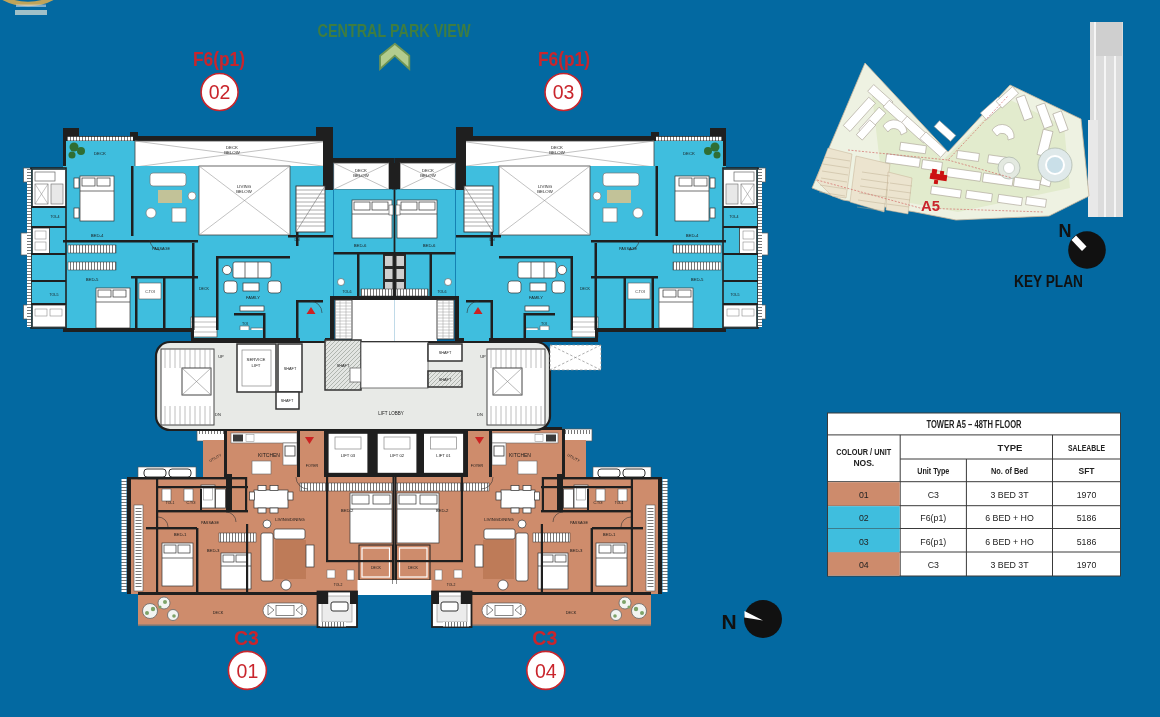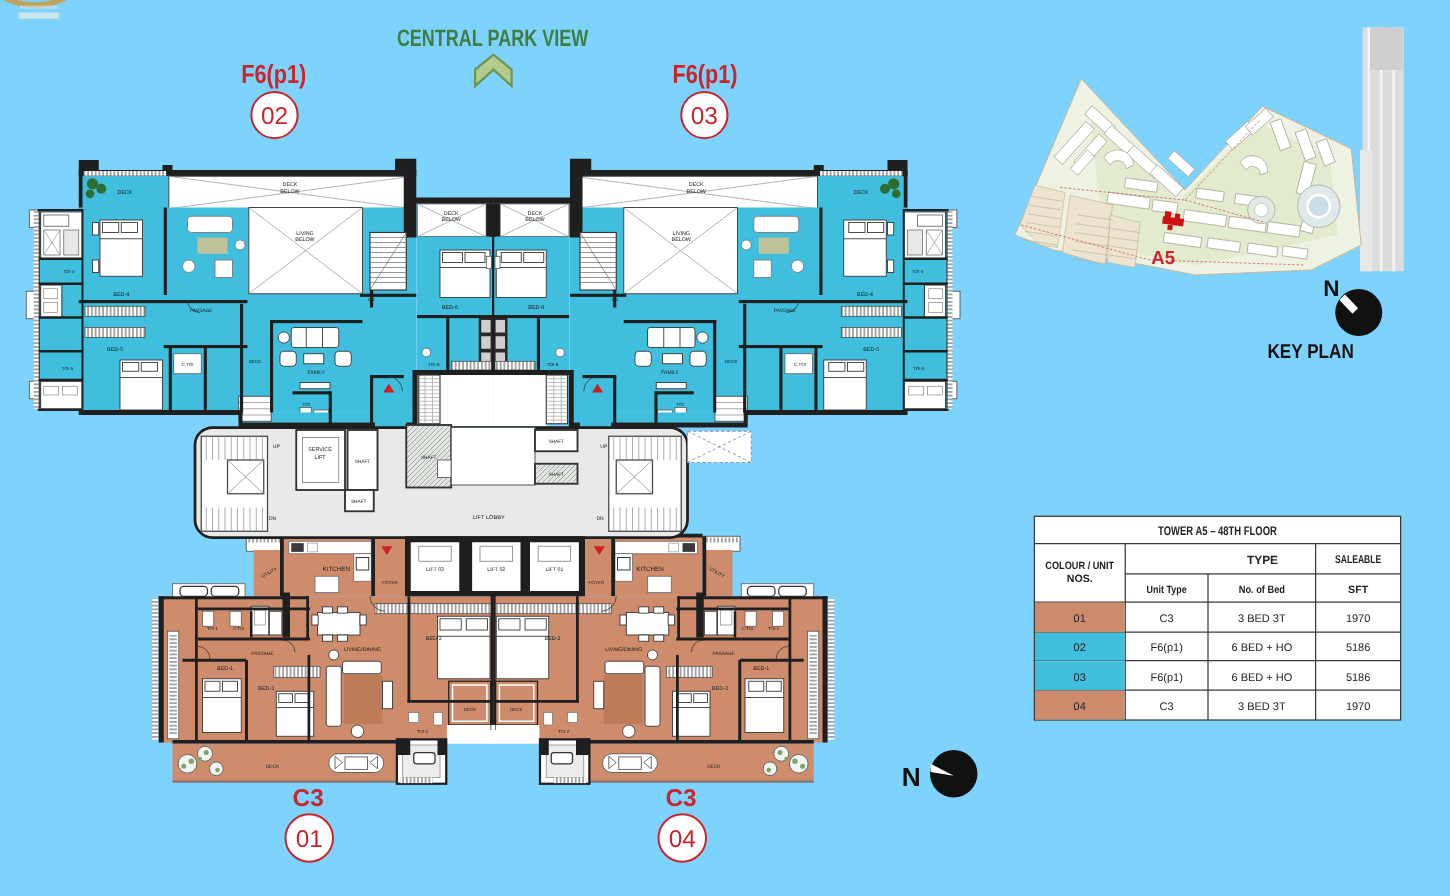--- a/index.html
+++ b/index.html
@@ -1,16 +1,16 @@
 <!DOCTYPE html>
 <html><head>
 <meta charset="utf-8">
 <style>
 html,body{margin:0;padding:0;background:#ffffff;}
-#page{position:relative;width:1160px;height:717px;background:#7dd3fc;overflow:hidden;font-family:"Liberation Sans",sans-serif;}
+#page{position:relative;width:1160px;height:717px;background:#0369a1;overflow:hidden;font-family:"Liberation Sans",sans-serif;}
 svg{position:absolute;top:0;left:0;}
 text{font-family:"Liberation Sans",sans-serif;}
 </style>
 </head>
 <body>
 <div id="page">
 <svg width="1160" height="717" viewBox="0 0 1160 717">
 <defs>
 <pattern id="tick" width="3" height="6" patternUnits="userSpaceOnUse">
 <rect width="3" height="6" fill="#ffffff"></rect>

